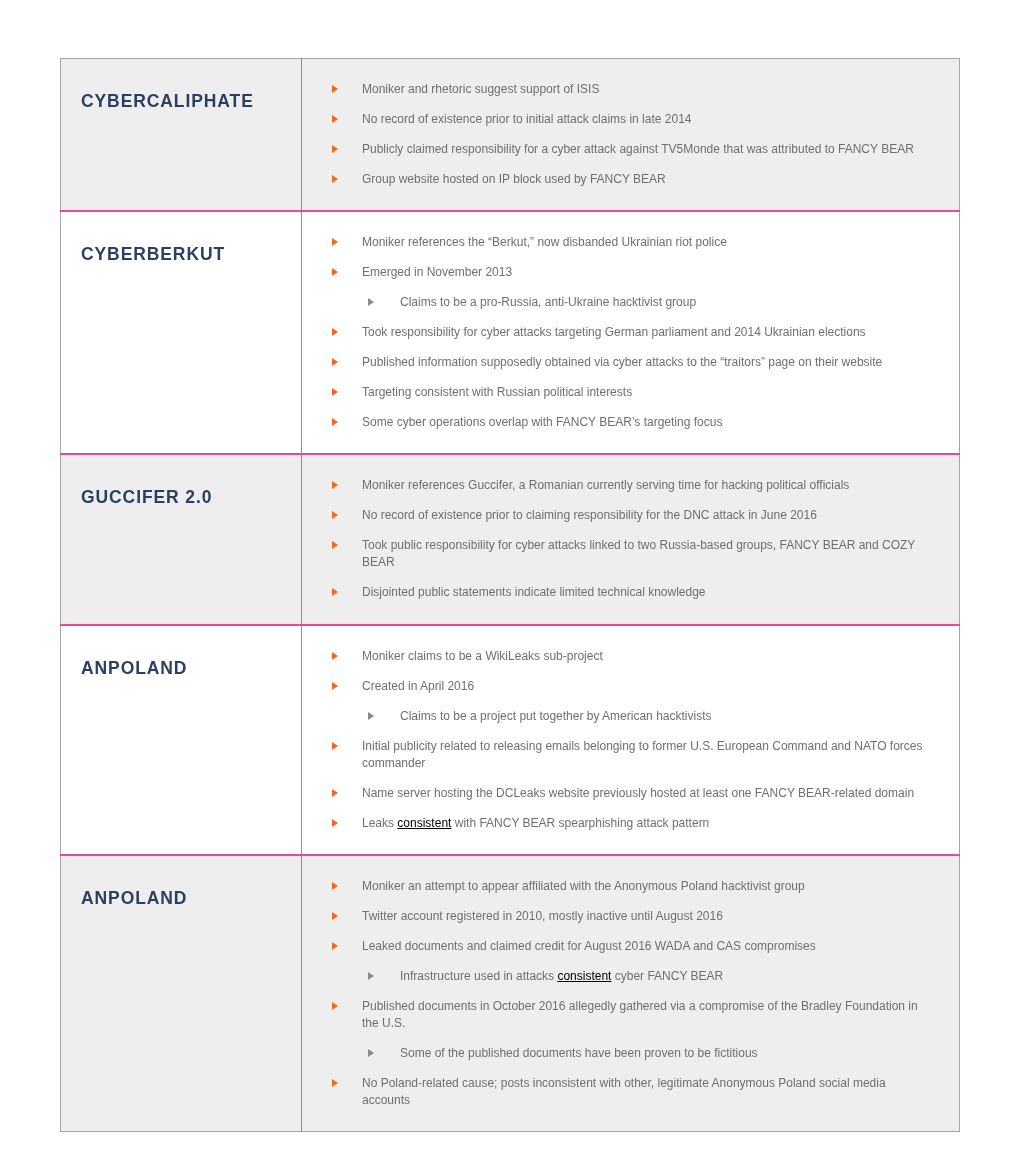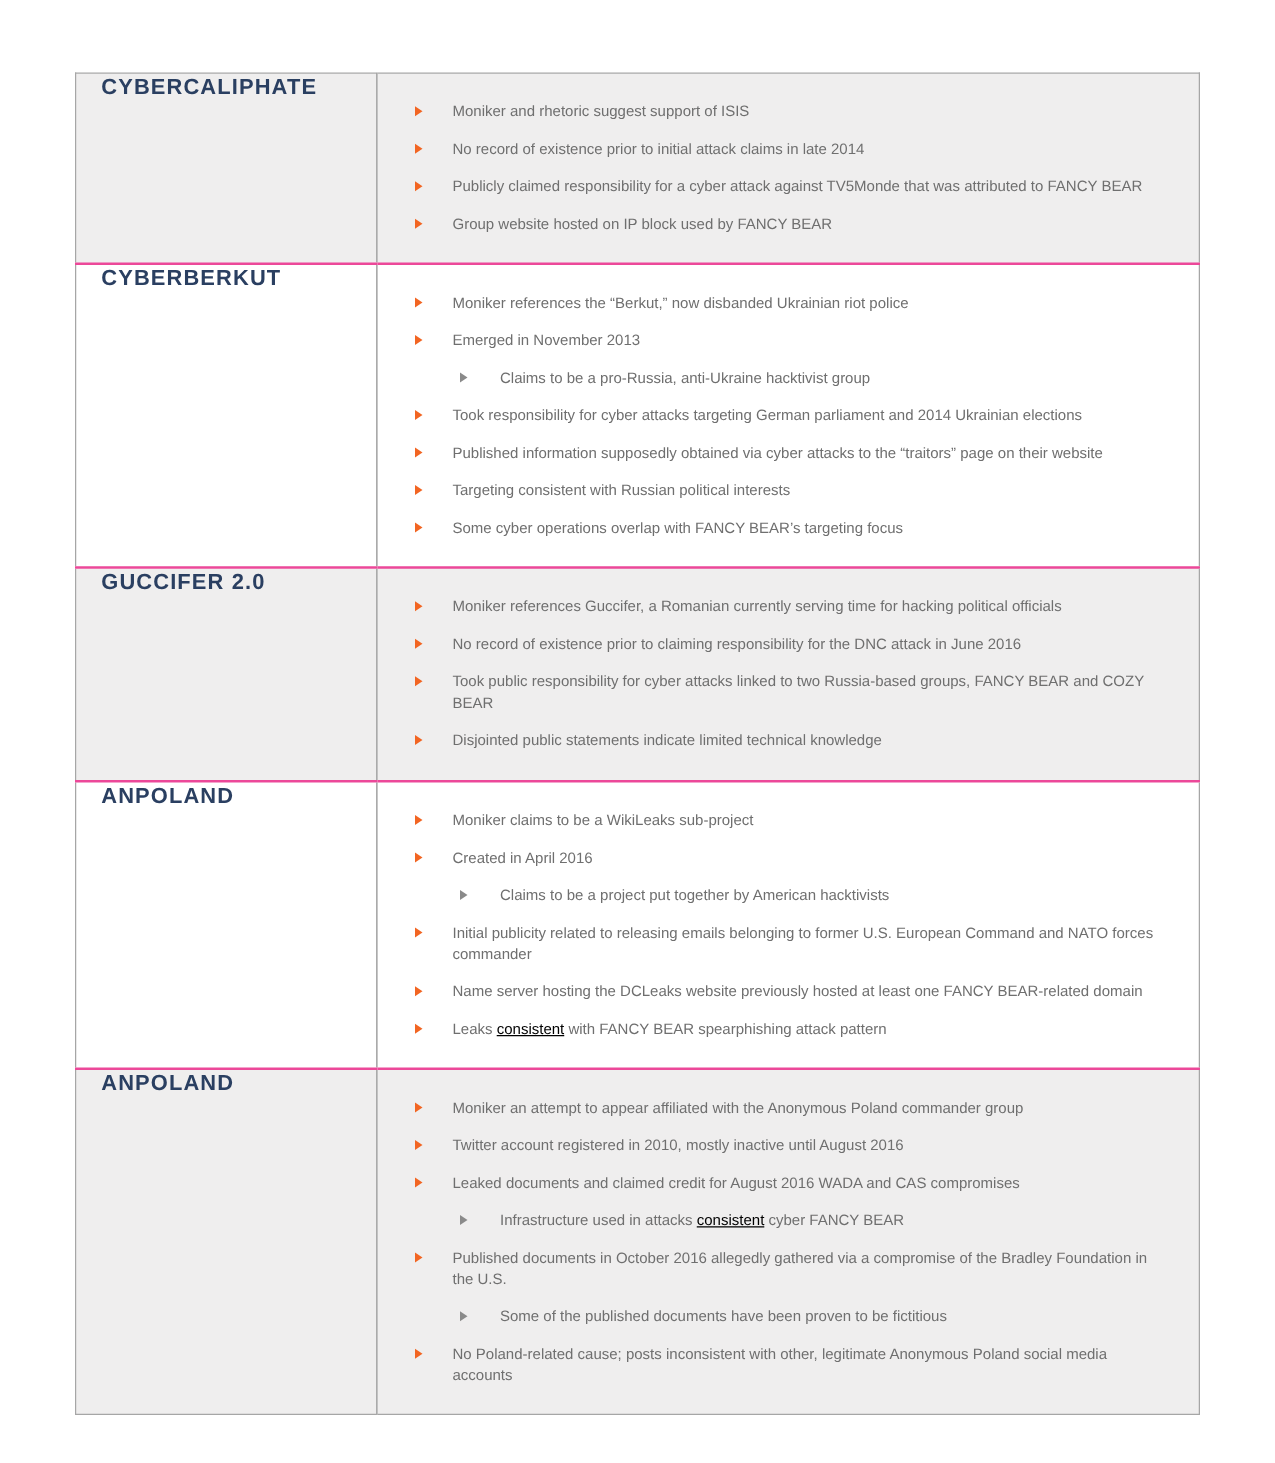--- a/index.html
+++ b/index.html
@@ -43,20 +43,21 @@
     padding: 0;
     position: relative;
   }
 
   .name-inner {
     display: flex;
     align-items: center;
     height: 100%;
     padding: 0 0 0 20px;
     box-sizing: border-box;
+    margin-top: 32px;
   }
 
   .persona-name {
     color: #2a3f61;
     font-weight: bold;
     font-size: 17.5px;
     letter-spacing: 0.9px;
     line-height: 1.2;
     white-space: nowrap;
   }
@@ -184,21 +185,21 @@
           </td>
         </tr>
         <tr class="persona-row shade">
           <td class="name-cell">
             <div class="name-inner v-mid">
               <span class="persona-name">ANPOLAND</span>
             </div>
           </td>
           <td class="bullets-cell">
             <ul class="bullet-list">
-              <li class="bullet"><span class="tri"></span><span>Moniker an attempt to appear affiliated with the Anonymous Poland commander group</span></li>
+              <li class="bullet"><span class="tri"></span><span>Moniker an attempt to appear affiliated with the Anonymous Poland hacktivist group</span></li>
               <li class="bullet"><span class="tri"></span><span>Twitter account registered in 2010, mostly inactive until August 2016</span></li>
               <li class="bullet"><span class="tri"></span><span>Leaked documents and claimed credit for August 2016 WADA and CAS compromises</span></li>
               <li class="bullet sub"><span class="tri"></span><span>Infrastructure used in attacks </span><span class="link-word">consistent</span><span> cyber FANCY BEAR</span></li>
               <li class="bullet"><span class="tri"></span><span>Published documents in October 2016 allegedly gathered via a compromise of the Bradley Foundation in the U.S.</span></li>
               <li class="bullet sub"><span class="tri"></span><span>Some of the published documents have been proven to be fictitious</span></li>
               <li class="bullet"><span class="tri"></span><span>No Poland-related cause; posts inconsistent with other, legitimate Anonymous Poland social media accounts</span></li>
             </ul>
           </td>
         </tr>
       </tbody>

